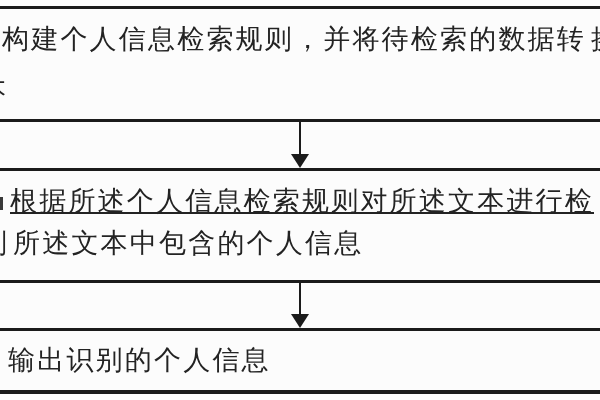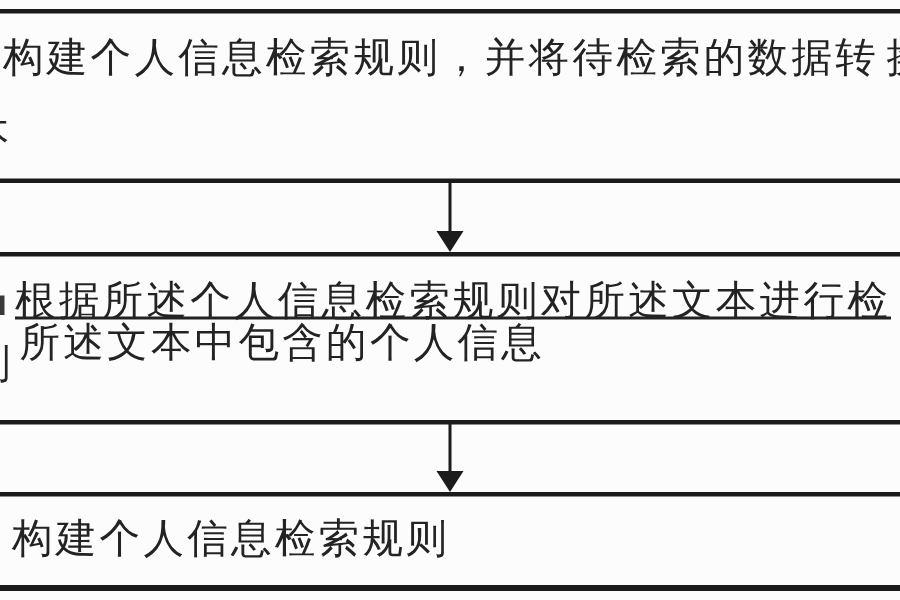--- a/index.html
+++ b/index.html
@@ -33,21 +33,21 @@
     font-size: 27px;
     line-height: 34px;
     letter-spacing: 2.2px;
     color: #232323;
     text-align: right;
   }
   .t-box1-line1 { left: 2px;   top: 22px; }
   .t-box1-frag2 { left: -21px; top: 72px; }
   .t-box2-line1 { left: 10px;  top: 184px; text-decoration: underline; }
   .t-box2-frag  { left: -20px; top: 226px; }
-  .t-box2-line2 { left: 13px;  top: 212px; }
+  .t-box2-line2 { left: 13px;  top: 226px; }
   .t-box3-line1 { left: 8px;   top: 343px; }
   .t-clip-right { left: 591px; top: 22px; }
 
   .scan-fragment {
     position: absolute;
     left: 0;
     top: 197px;
     width: 2.5px;
     height: 13px;
     background: #3a3a3a;
@@ -92,16 +92,16 @@
   <div class="scan-fragment"></div>
   <div class="flow-text t-box2-line1">根据所述个人信息检索规则对所述文本进行检</div>
   <div class="flow-text t-box2-frag">别</div>
   <div class="flow-text t-box2-line2">所述文本中包含的个人信息</div>
   <div class="hline l4"></div>
 
   <div class="arrow-stem a2"></div>
   <div class="arrow-head a2"></div>
 
   <div class="hline l5"></div>
-  <div class="flow-text t-box3-line1">构建个人信息检索规则</div>
+  <div class="flow-text t-box3-line1">输出识别的个人信息</div>
   <div class="hline l6"></div>
 
 </div>
 
 </body></html>

